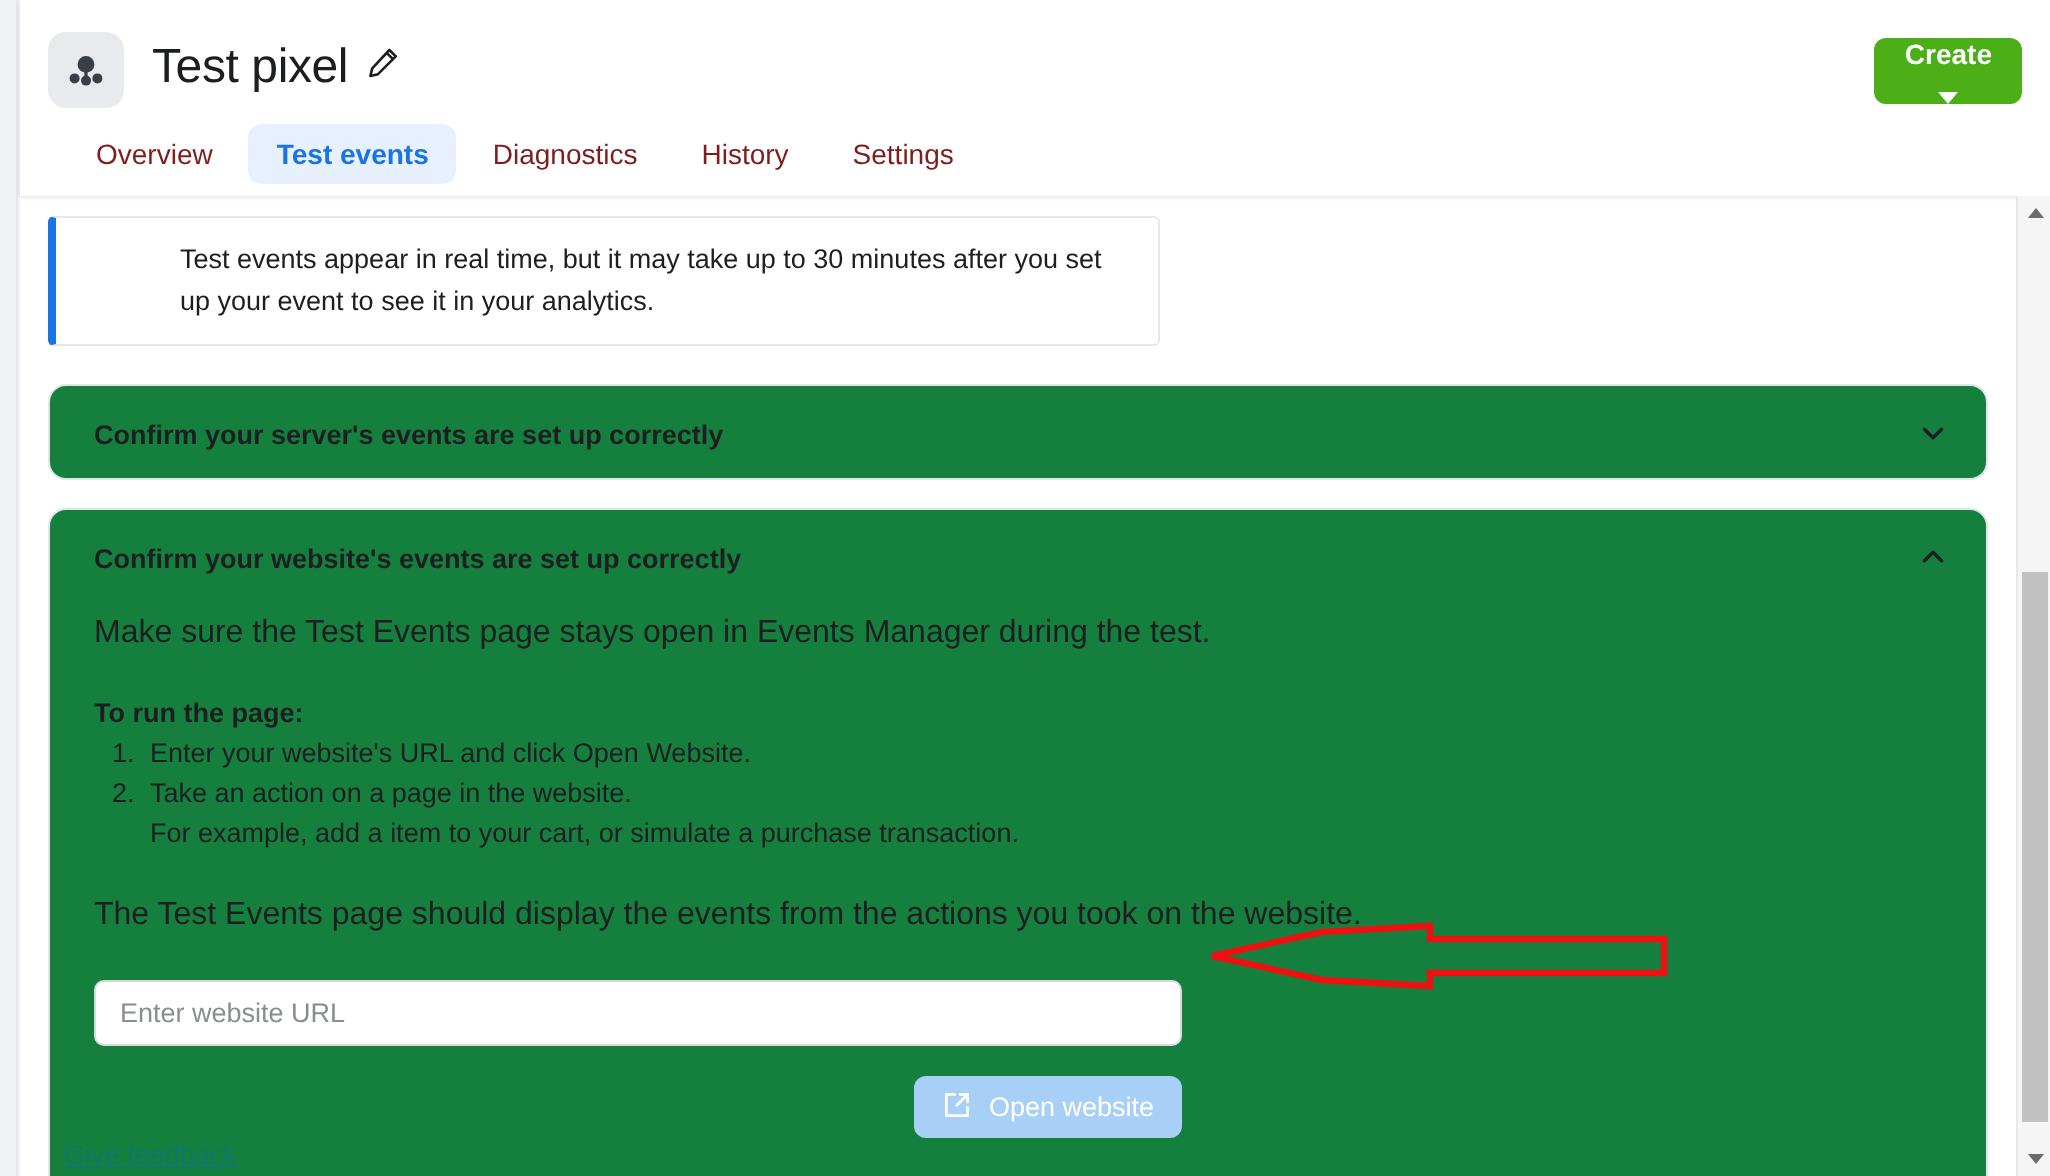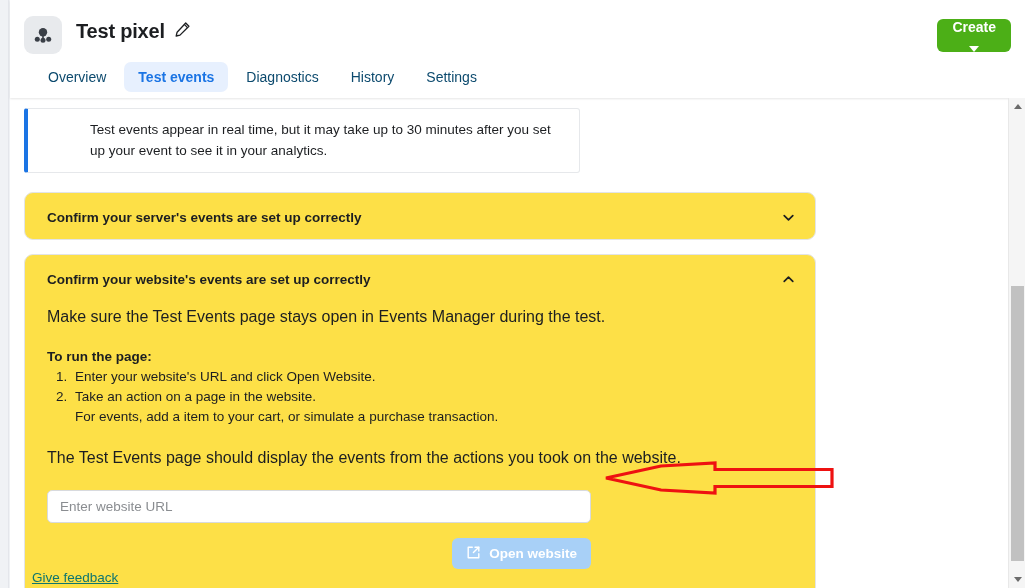--- a/index.html
+++ b/index.html
@@ -51,22 +51,22 @@
   .pixel-badge svg { display: block; }
 
   .title-row {
     position: absolute;
     left: 66px; top: 20px;
     display: flex;
     align-items: center;
     gap: 9px;
   }
   .title-text {
-    font-size: 20px;
-    font-weight: bold;
+    font-size: 24px;
+    font-weight: normal;
     color: #1c1e21;
     letter-spacing: -0.2px;
   }
   .pencil-icon { display: block; }
 
   .create-btn {
     position: absolute;
     right: 14px; top: 19px;
     height: 33px;
     padding: 0 15px;
@@ -94,21 +94,21 @@
     position: absolute;
     left: 24px; top: 62px;
     display: flex;
     align-items: center;
     gap: 4px;
   }
   .tab {
     padding: 7px 14px;
     border-radius: 7px;
     font-size: 14px;
-    color: #0c4a6e;
+    color: #7f1d1d;
     cursor: pointer;
     white-space: nowrap;
     background: transparent;
     border: none;
     font-family: "Liberation Sans", sans-serif;
   }
   .tab.active {
     background: #e7f0fe;
     color: #1b74e4;
     font-weight: bold;
@@ -146,22 +146,22 @@
     font-size: 13.5px;
     line-height: 21px;
     color: #1c1e21;
     margin-left: 44px;
   }
 
   
   .card {
     position: absolute;
     left: 14px;
-    width: 792px;
-    background: #fde047;
+    width: 970px;
+    background: #15803d;
     border: 1px solid #e2e4e7;
     border-radius: 9px;
   }
   .card.collapsed { top: 94px; height: 48px; }
   .card.expanded  { top: 156px; height: 404px; }
 
   .card-header {
     position: relative;
     height: 48px;
     display: flex;
@@ -235,21 +235,21 @@
   }
   .open-btn {
     height: 31px;
     padding: 0 14px;
     background: #a8d0f7;
     border: none;
     border-radius: 6px;
     color: #ffffff;
     font-family: "Liberation Sans", sans-serif;
     font-size: 13.5px;
-    font-weight: bold;
+    font-weight: normal;
     display: flex;
     align-items: center;
     gap: 8px;
     cursor: default;
   }
 
   .feedback-link {
     position: absolute;
     left: 22px; top: 472px;
     font-size: 13.5px;
@@ -385,21 +385,21 @@
           <p class="lead">Make sure the Test Events page stays open in Events Manager during the test.</p>
 
           <div class="run-label">To run the page:</div>
 
           <ol class="steps">
             <li>
               <span>Enter your website's URL and click Open Website.</span>
             </li>
             <li>
               <span>Take an action on a page in the website.</span>
-              <span class="sub">For events, add a item to your cart, or simulate a purchase transaction.</span>
+              <span class="sub">For example, add a item to your cart, or simulate a purchase transaction.</span>
             </li>
           </ol>
 
           <p class="closing">The Test Events page should display the events from the actions you took on the website.</p>
 
           <input class="url-input" type="text" placeholder="Enter website URL" style="">
 
           <div class="open-btn-row">
             <button class="open-btn">
               <span>

